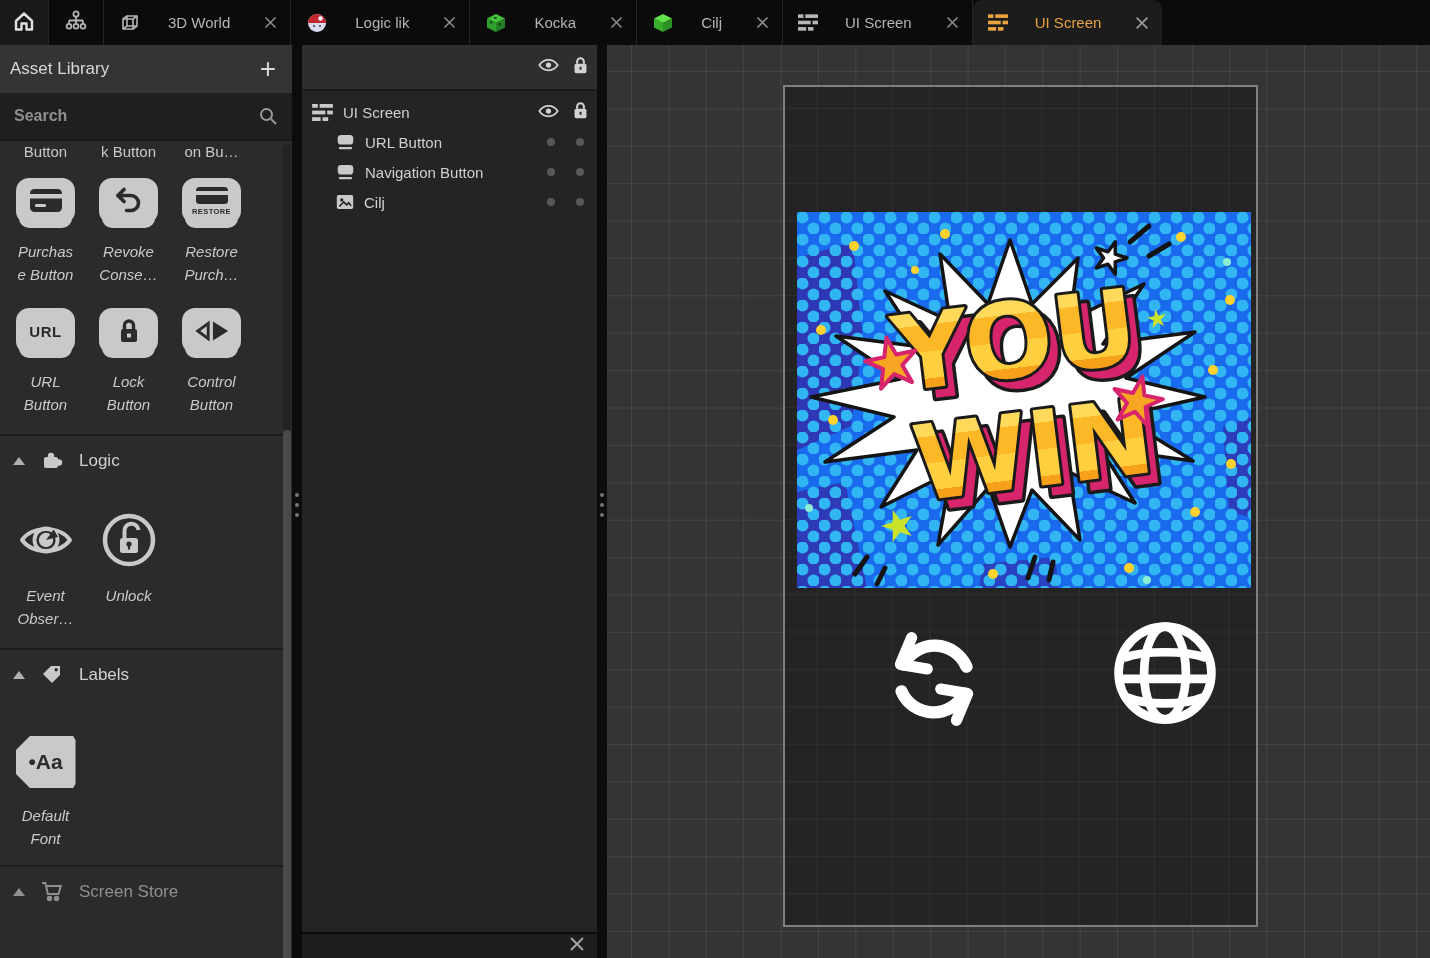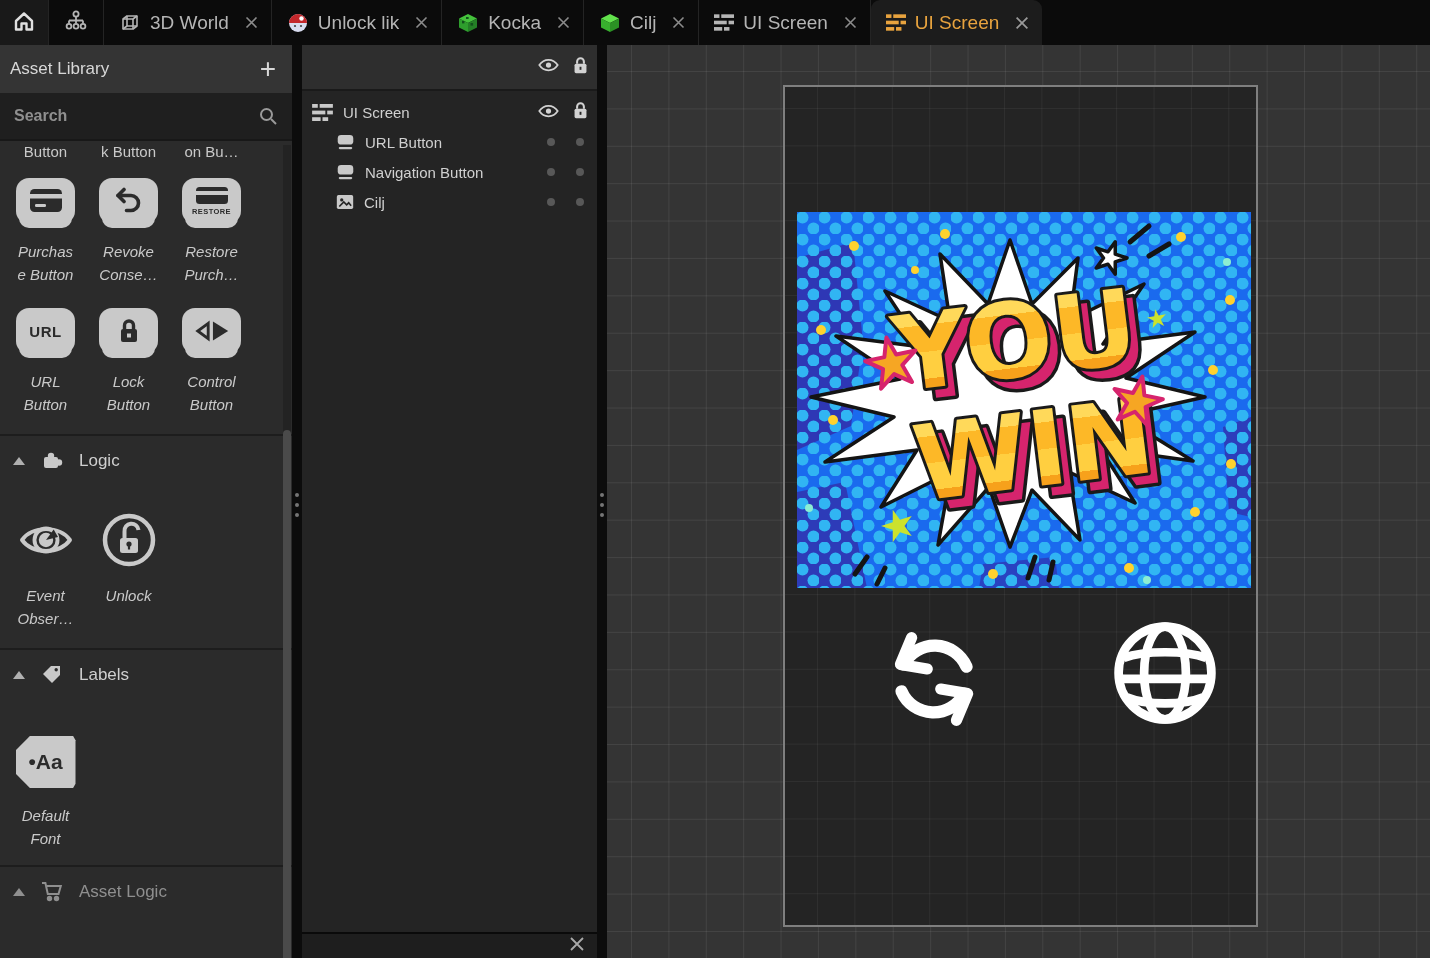--- a/index.html
+++ b/index.html
@@ -5,22 +5,22 @@
   * { margin:0; padding:0; box-sizing:border-box; }
   html,body { width:1430px; height:958px; overflow:hidden; background:#343434;
               font-family:"Liberation Sans", sans-serif; }
 
   
   .topbar { height:45px; background:#0b0b0b; display:flex; align-items:stretch; }
   .tb-cell { width:49px; display:flex; align-items:center; justify-content:center;
              border-right:1px solid #242424; color:#e0e0e0; }
   .tb-cell.home { background:#191919; }
   .tb-cell.tree { width:55px; color:#b5b5b5; }
-  .tab { display:flex; align-items:center; gap:9px; padding:0 13px 0 15px;
-         border-right:1px solid #242424; color:#b5b5b5; font-size:19px; white-space:nowrap; }
+  .tab { display:flex; align-items:center; gap:27px; padding:0 13px 0 15px;
+         border-right:1px solid #242424; color:#b5b5b5; font-size:15px; white-space:nowrap; }
   .tab .tab-x { color:#8c8c8c; margin-left:7px; display:flex; }
   .tab.active { background:#1c1c1c; border-radius:9px 9px 0 0; border-right:none; color:#e8a33e; }
   .tab.active .tab-label { color:#e8a33e; }
   .tab-icon { display:flex; }
 
   
   .main { display:flex; height:913px; }
   .vdiv { width:10px; background:#0c0c0c; position:relative; flex:none; }
   .vdiv .dots { position:absolute; top:448px; left:50%; transform:translateX(-50%);
                 display:flex; flex-direction:column; gap:6px; }
@@ -151,21 +151,21 @@
   <div class="tab">
     <span class="tab-icon">
       <svg width="22" height="22" viewBox="0 0 22 22">
           <circle cx="11" cy="11" r="9" fill="#d8dcef"></circle>
           <path d="M2 11 a9 9 0 0 1 18 0 Z" fill="#c3272b"></path>
           <circle cx="14.5" cy="6.5" r="2.2" fill="#ffffff"></circle>
           <circle cx="8" cy="14" r="1.1" fill="#444"></circle>
           <circle cx="14" cy="14" r="1.1" fill="#444"></circle>
         </svg>
     </span>
-    <span class="tab-label">Unlock lik</span>
+    <span class="tab-label">Logic lik</span>
     <span class="tab-x">
       <svg width="13" height="13" viewBox="0 0 13 13" stroke="currentColor" stroke-width="1.6">
           <path d="M1.5 1.5 L11.5 11.5 M11.5 1.5 L1.5 11.5"></path>
         </svg>
     </span>
   </div>
 
   <div class="tab">
     <span class="tab-icon">
       <svg width="22" height="22" viewBox="0 0 22 22">
@@ -410,21 +410,21 @@
 
     <div class="sb-div" style="margin-top:15px"></div>
 
     <div class="sec-head dim">
       <span class="tri-up"></span>
       <svg width="24" height="24" viewBox="0 0 24 24" fill="none" stroke="currentColor" stroke-width="2">
           <path d="M2 3 H5.4 L7.8 14 H18.5 L20.8 6 H7"></path>
           <circle cx="9.5" cy="18.5" r="1.7" fill="currentColor"></circle>
           <circle cx="16.5" cy="18.5" r="1.7" fill="currentColor"></circle>
         </svg>
-      <span class="sec-title">Asset Logic</span>
+      <span class="sec-title">Screen Store</span>
     </div>
 
     <div class="sb-track">
       <div class="sb-thumb"></div>
     </div>
   </div>
 
   <div class="vdiv">
     <span class="dots">
         <i></i>

